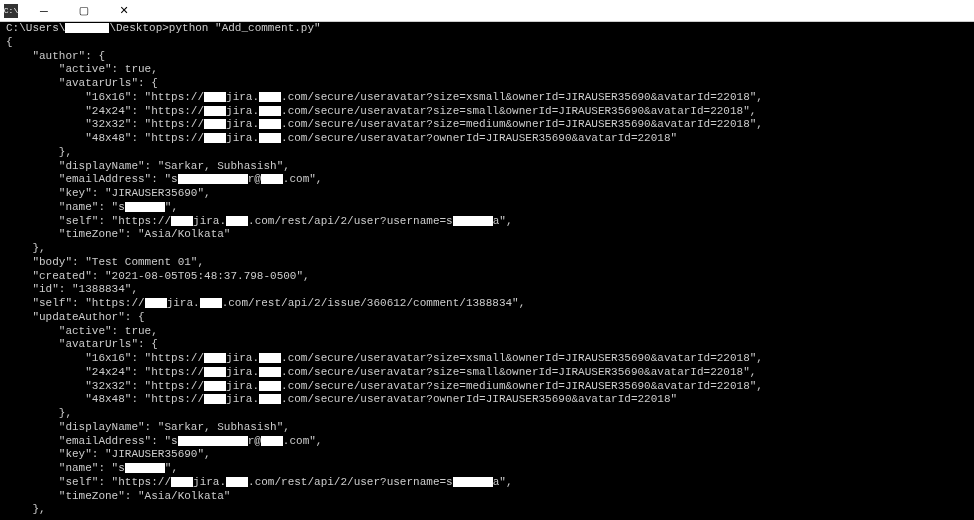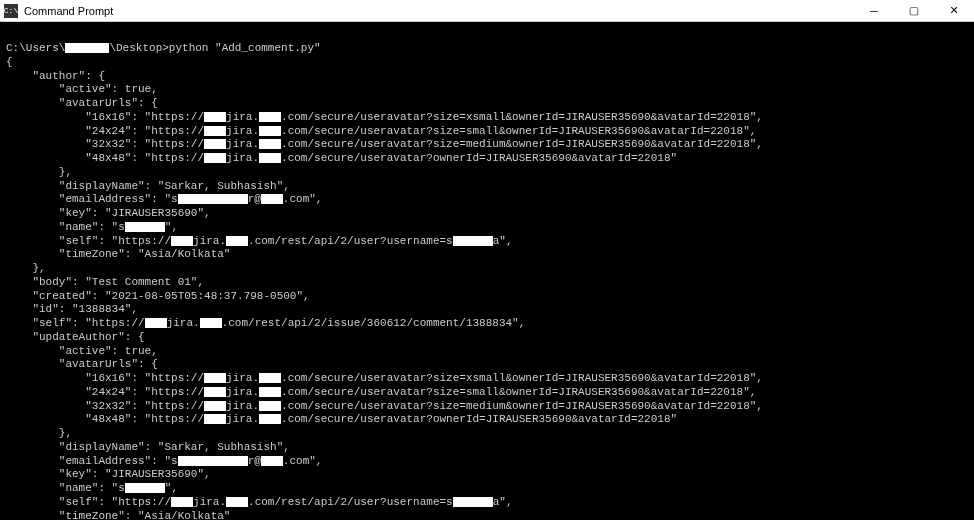--- a/index.html
+++ b/index.html
@@ -54,21 +54,21 @@
       align-items: center;
       justify-content: center;
       font-family: 'Segoe UI', sans-serif;
       font-size: 11px;
       cursor: pointer;
     }
     .terminal {
       flex: 1;
       background: #000;
       color: #ccc;
-      padding: 20px 6px;
+      padding: 0 6px;
       overflow-y: auto;
       white-space: pre;
       line-height: 1.25;
       position: relative;
     }
     .terminal::-webkit-scrollbar { width: 14px; }
     .terminal::-webkit-scrollbar-track { background: #222; }
     .terminal::-webkit-scrollbar-thumb { background: #555; }
     .redact {
       display: inline-block;
@@ -78,21 +78,20 @@
       height: 10px;
     }
     @keyframes blink { 50% { opacity: 0; } }
   </style>
 </head>
 <body>
 
 <div class="window">
   <div class="titlebar">
     <div class="titlebar-icon">C:\</div>
-    <div class="titlebar-title">Command Prompt</div>
     <div class="win-controls">
       <div class="win-btn">─</div>
       <div class="win-btn">▢</div>
       <div class="win-btn close">✕</div>
     </div>
   </div>
 
   <div class="terminal"><span><span>C:\Users\</span><span class="redact" style="width:44px"></span><span>\Desktop&gt;</span><span>python "Add_comment.py"</span></span>
 <span>{</span>
 <span>    "author": {</span>

